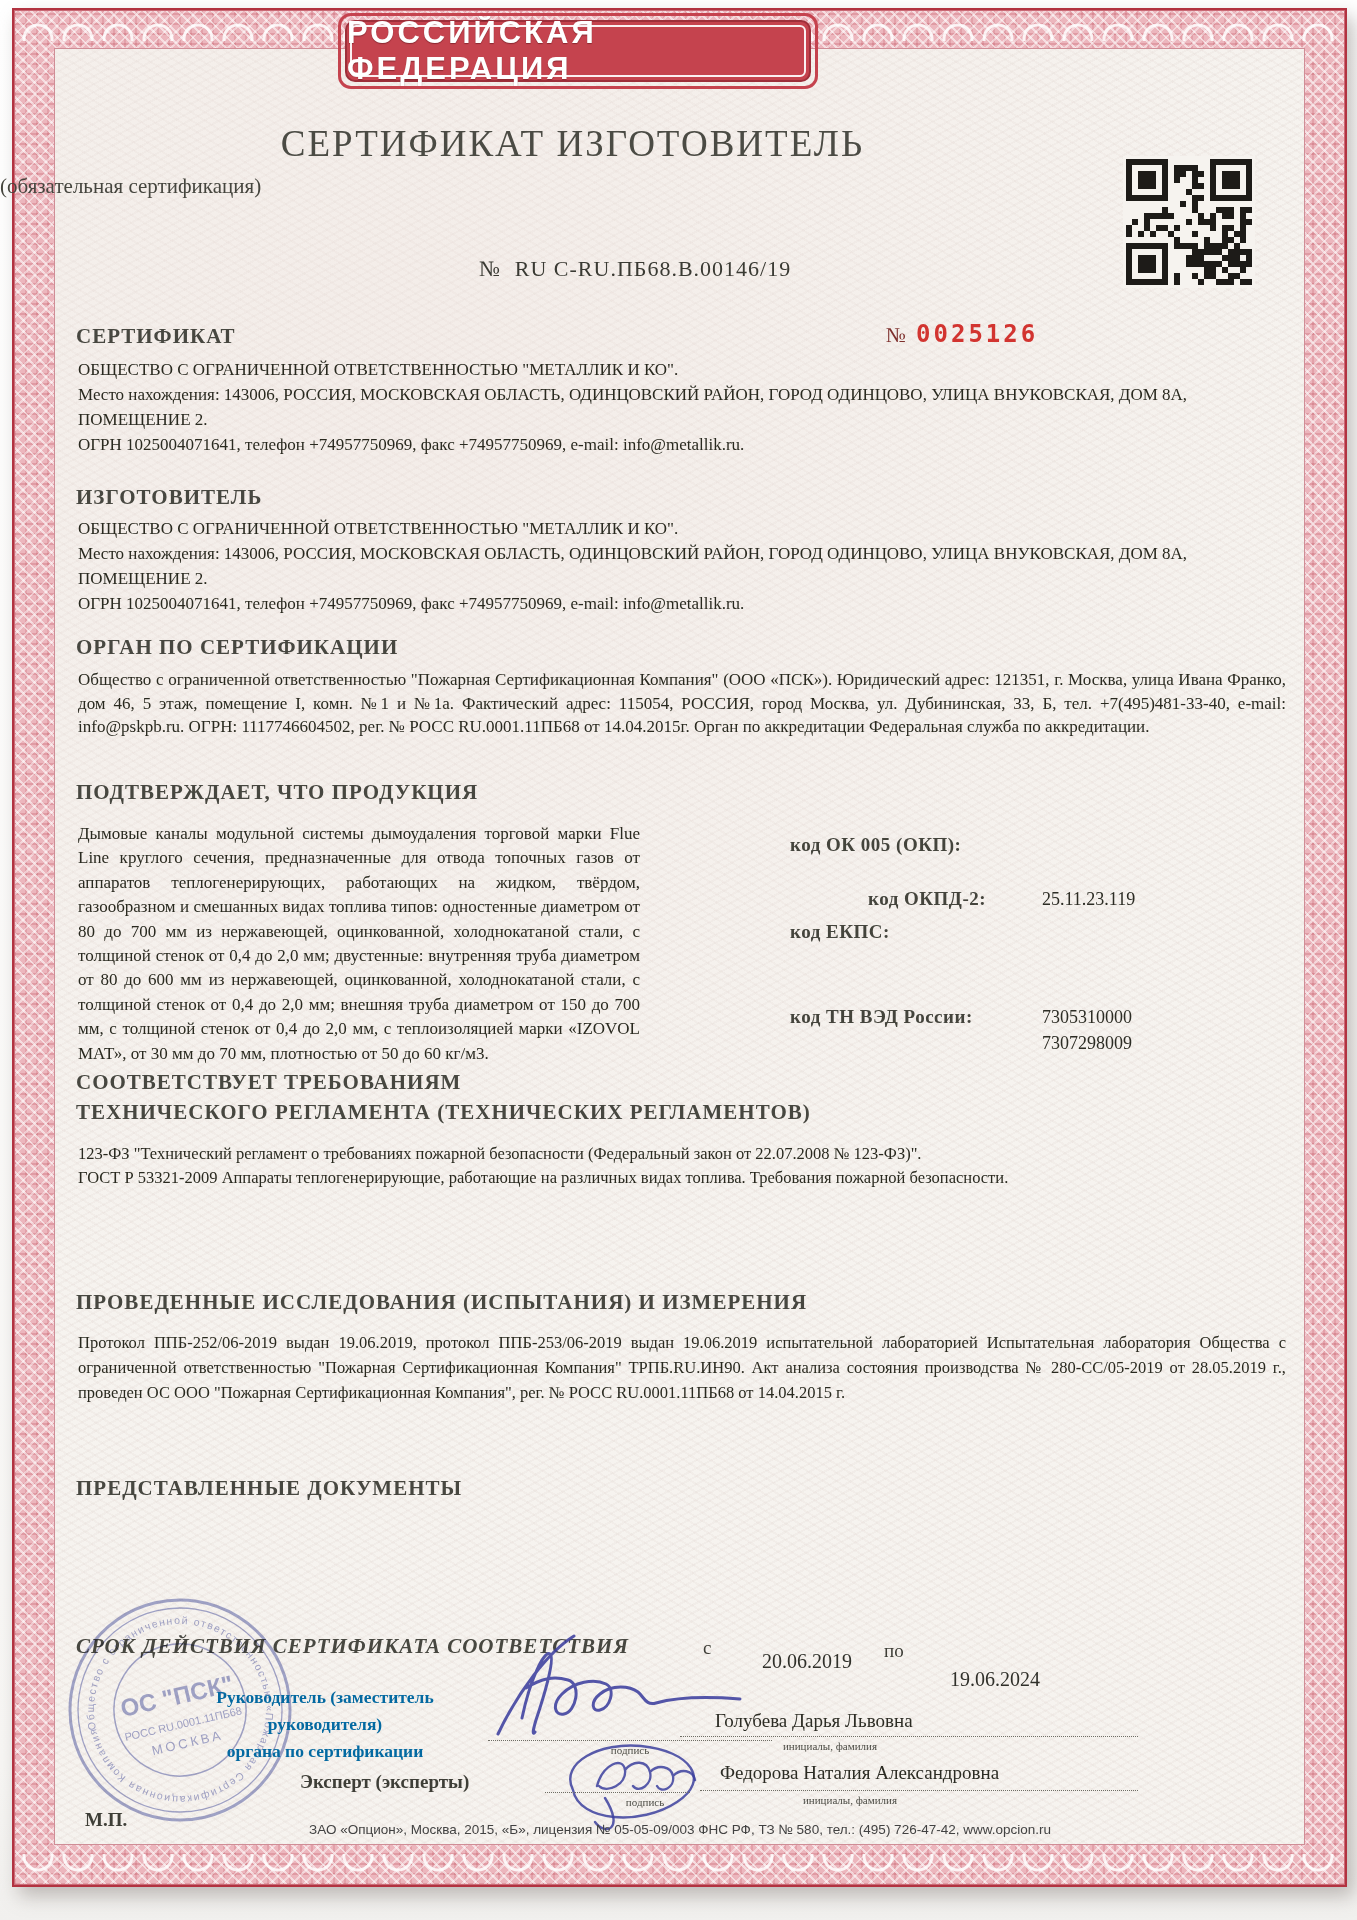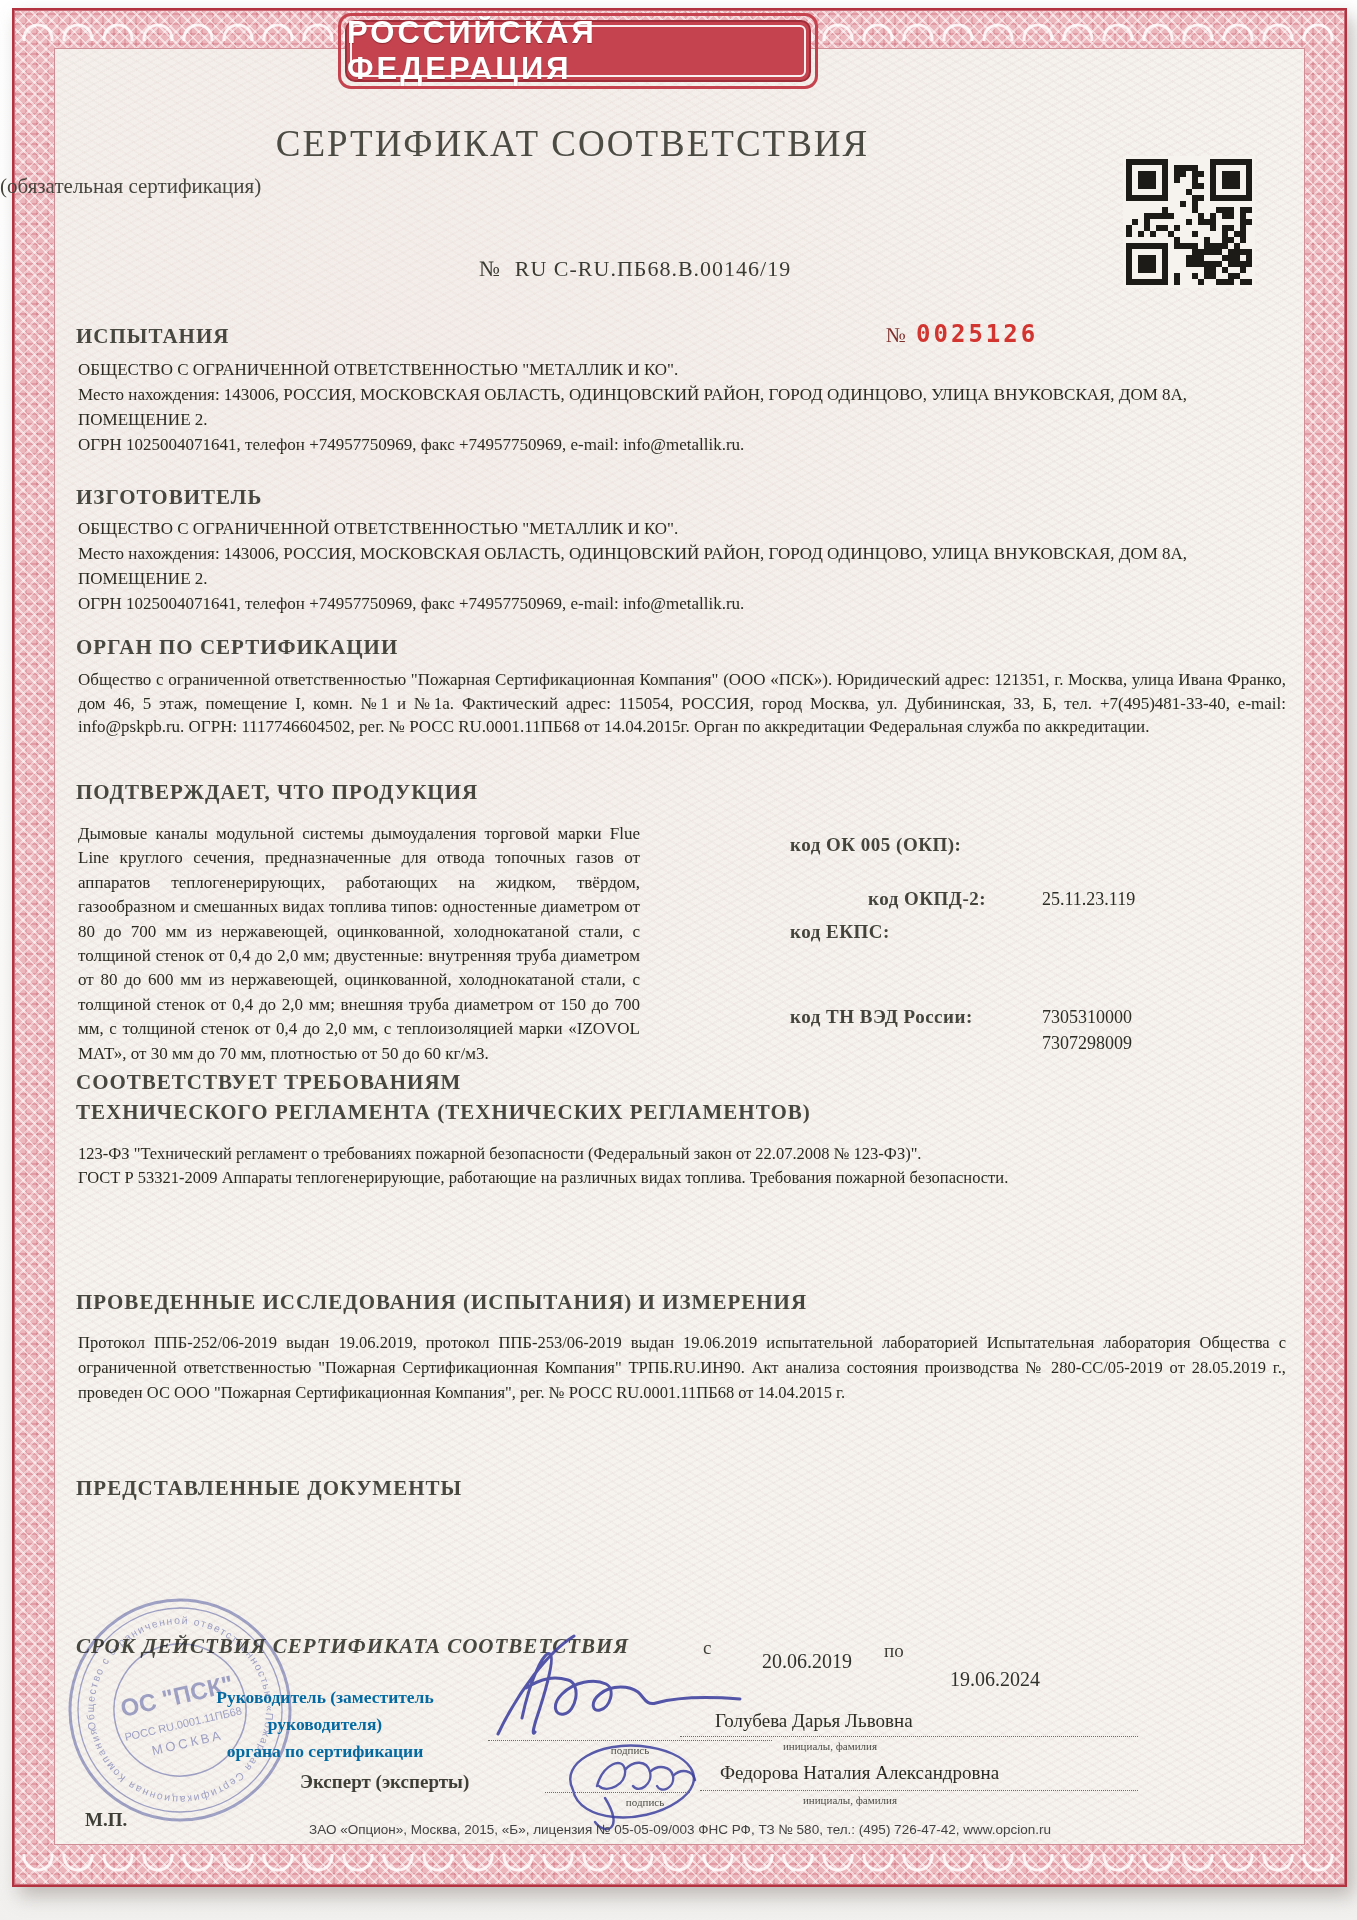--- a/index.html
+++ b/index.html
@@ -77,21 +77,21 @@
 
 <div class="frame">
   <div class="scallop-top"></div>
   <div class="scallop-bottom"></div>
 </div>
 <div class="paper"></div>
 
 <div class="banner abs">
   <span>РОССИЙСКАЯ ФЕДЕРАЦИЯ</span>
 </div>
-<div class="abs doc-title">СЕРТИФИКАТ СООТВЕТСТВИЯ</div>
+<div class="abs doc-title">СЕРТИФИКАТ ИЗГОТОВИТЕЛЬ</div>
 <div class="abs doc-subtitle">(обязательная сертификация)</div>
 
 <svg class="abs" id="qr" style="left:1122px;top:155px;" width="142" height="142" viewBox="0 0 142 142">
     <rect x="1" y="1" width="132" height="132" fill="#f6f3ef"></rect>
     <rect x="52" y="10" width="6" height="6" fill="#1d1b18"></rect>
     <rect x="58" y="10" width="6" height="6" fill="#1d1b18"></rect>
     <rect x="64" y="10" width="6" height="6" fill="#1d1b18"></rect>
     <rect x="70" y="10" width="6" height="6" fill="#1d1b18"></rect>
     <rect x="52" y="16" width="6" height="6" fill="#1d1b18"></rect>
     <rect x="58" y="16" width="6" height="6" fill="#1d1b18"></rect>
@@ -213,21 +213,21 @@
     <rect x="100" y="16" width="18" height="18" fill="#1d1b18"></rect>
     <rect x="4" y="88" width="42" height="42" fill="#1d1b18"></rect>
     <rect x="10" y="94" width="30" height="30" fill="#f6f3ef"></rect>
     <rect x="16" y="100" width="18" height="18" fill="#1d1b18"></rect>
   </svg>
 
 <div class="abs numline">
   <span>№</span><span class="val">RU C-RU.ПБ68.В.00146/19</span>
 </div>
 
-<div class="abs h" style="left:76px;top:324px;">ИСПЫТАНИЯ</div>
+<div class="abs h" style="left:76px;top:324px;">СЕРТИФИКАТ</div>
 <div class="abs blankno">
   <span>№</span><b>0025126</b>
 </div>
 <div class="abs t" style="left:78px;top:357px;width:1208px;">
   <div>ОБЩЕСТВО С ОГРАНИЧЕННОЙ ОТВЕТСТВЕННОСТЬЮ "МЕТАЛЛИК И КО".</div>
   <div>Место нахождения: 143006, РОССИЯ, МОСКОВСКАЯ ОБЛАСТЬ, ОДИНЦОВСКИЙ РАЙОН, ГОРОД ОДИНЦОВО, УЛИЦА ВНУКОВСКАЯ, ДОМ 8А, ПОМЕЩЕНИЕ 2.</div>
   <div>ОГРН 1025004071641, телефон +74957750969, факс +74957750969, e-mail: info@metallik.ru.</div>
 </div>
 
 <div class="abs h" style="left:76px;top:485px;">ИЗГОТОВИТЕЛЬ</div>

